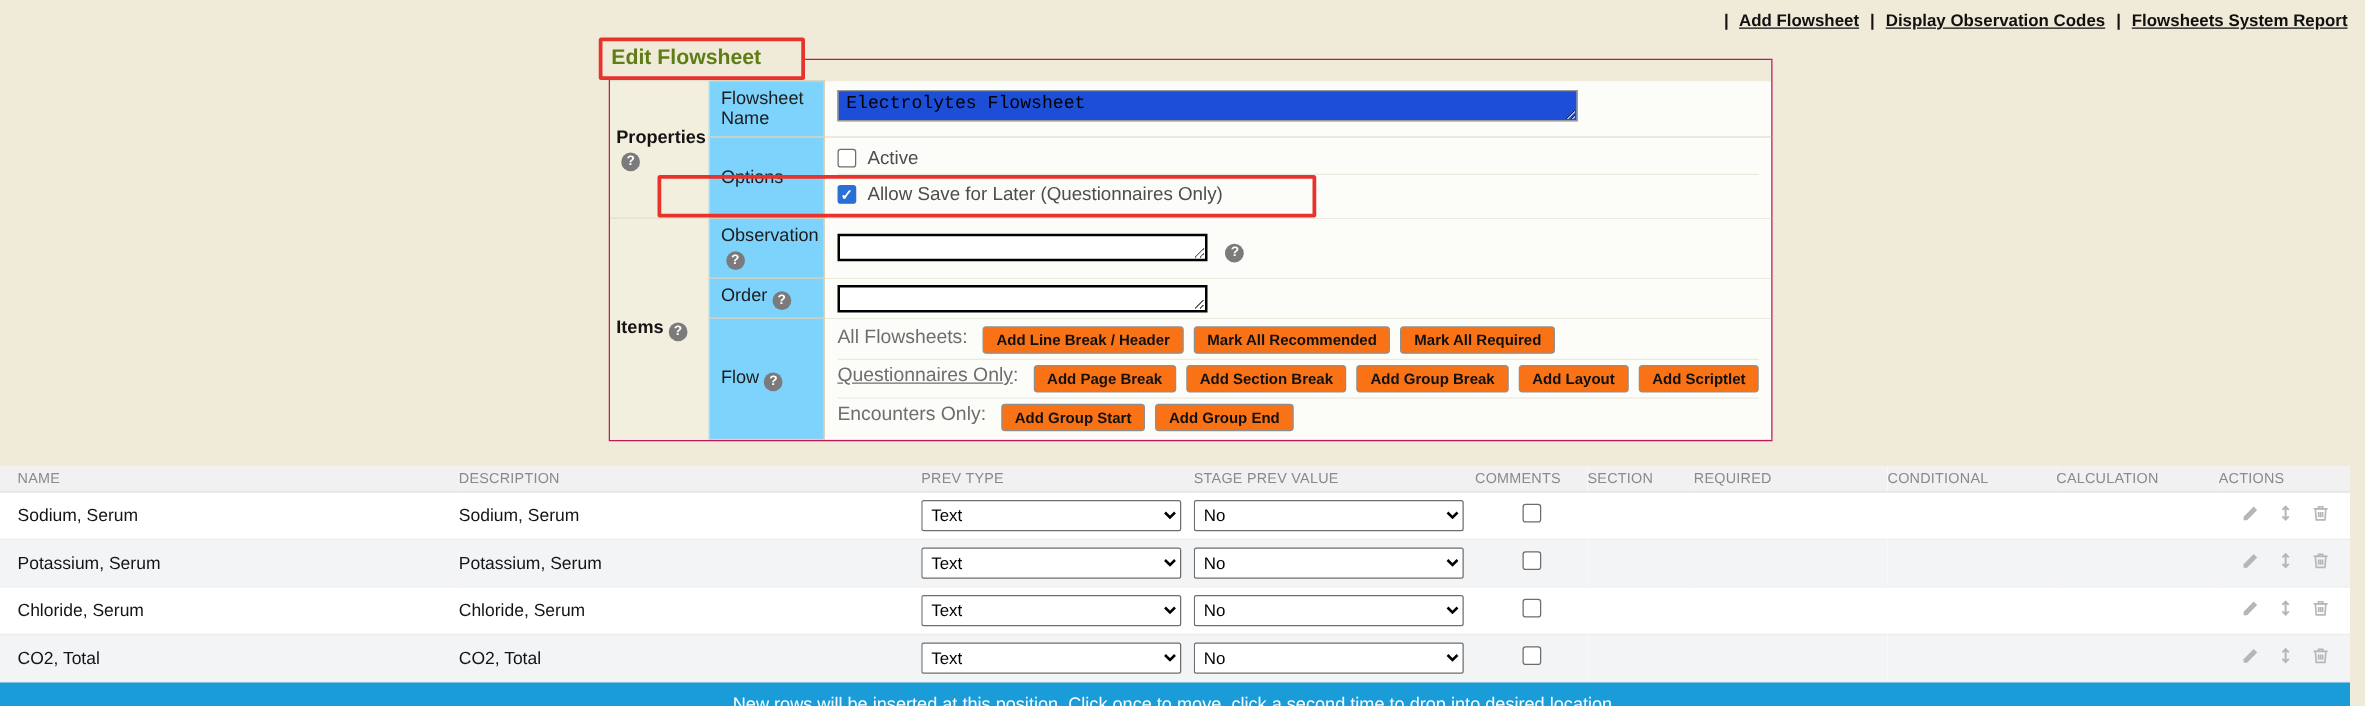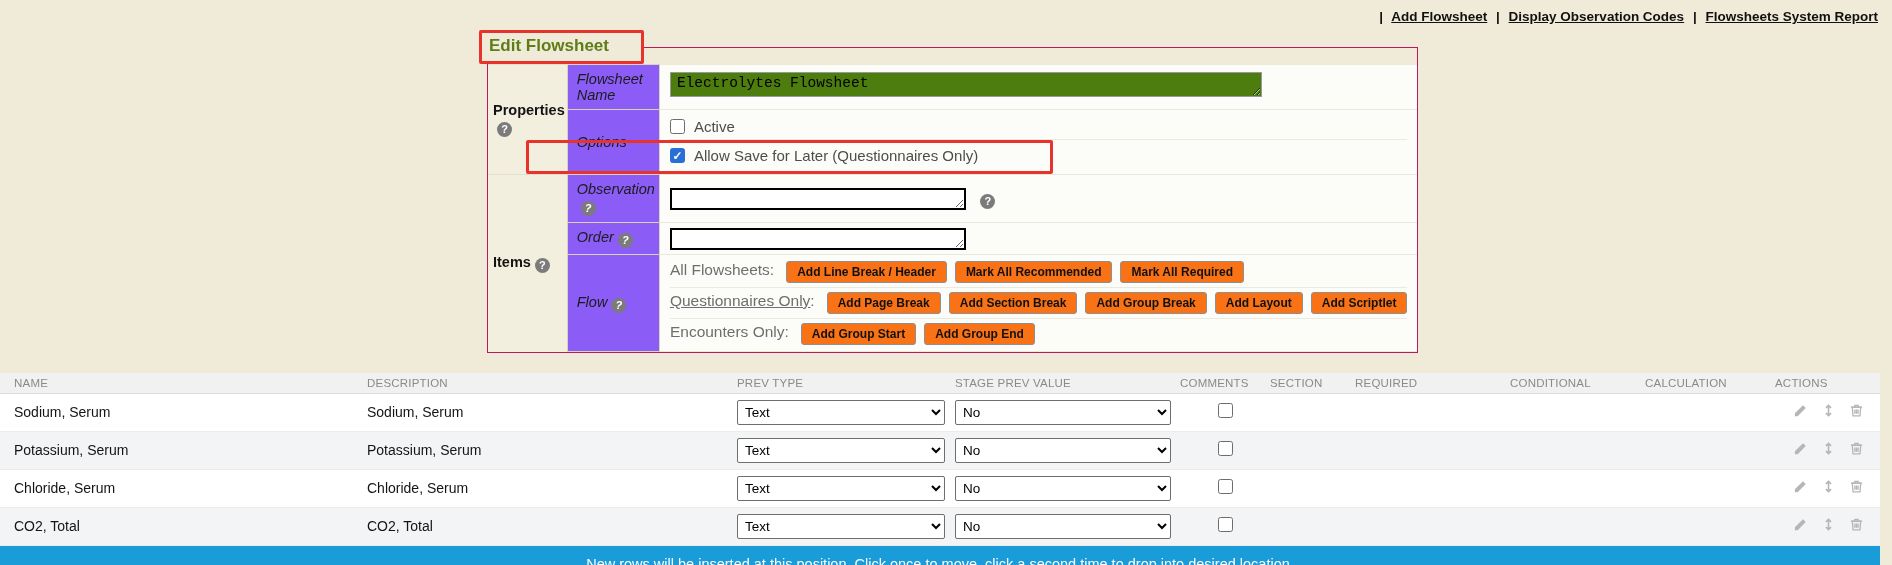--- a/index.html
+++ b/index.html
@@ -55,26 +55,25 @@
   td.group {
     width:110px;
     background:#f3efdf;
     font-weight:bold;
     font-size:14.5px;
     padding:4px 2px 4px 5px;
     border-top:1px solid #e4dfcd;
   }
   td.flabel {
     width:131px;
-    background:#8b5cf6;
+    background:#7dd3fc;
     font-size:14.5px;
     padding:6px 4px 6px 9px;
     border:1px solid #d9d2bd;
     color:#1c1c1c;
-    font-style:italic;
   }
   td.fcontent {
     background:#fcfcf9;
     padding:3px 10px;
     border-bottom:1px solid #ebe8de;
     position:relative;
   }
 
   .qicon {
     display:inline-block;
@@ -90,21 +89,21 @@
     margin-left:4px;
     cursor:default;
   }
 
   textarea.fs-name {
     width:592px; height:25px;
     font-family:"Liberation Mono","DejaVu Sans Mono",monospace;
     font-size:14.5px;
     padding:2px 6px;
     border:1px solid #999;
-    background:#4d7c0f;
+    background:#1d4ed8;
     resize:both;
   }
   textarea.black-box {
     width:296px; height:22px;
     border:2px solid #000;
     background:#fff;
     font-family:"Liberation Mono","DejaVu Sans Mono",monospace;
     font-size:13px;
     padding:1px 4px;
     resize:both;

